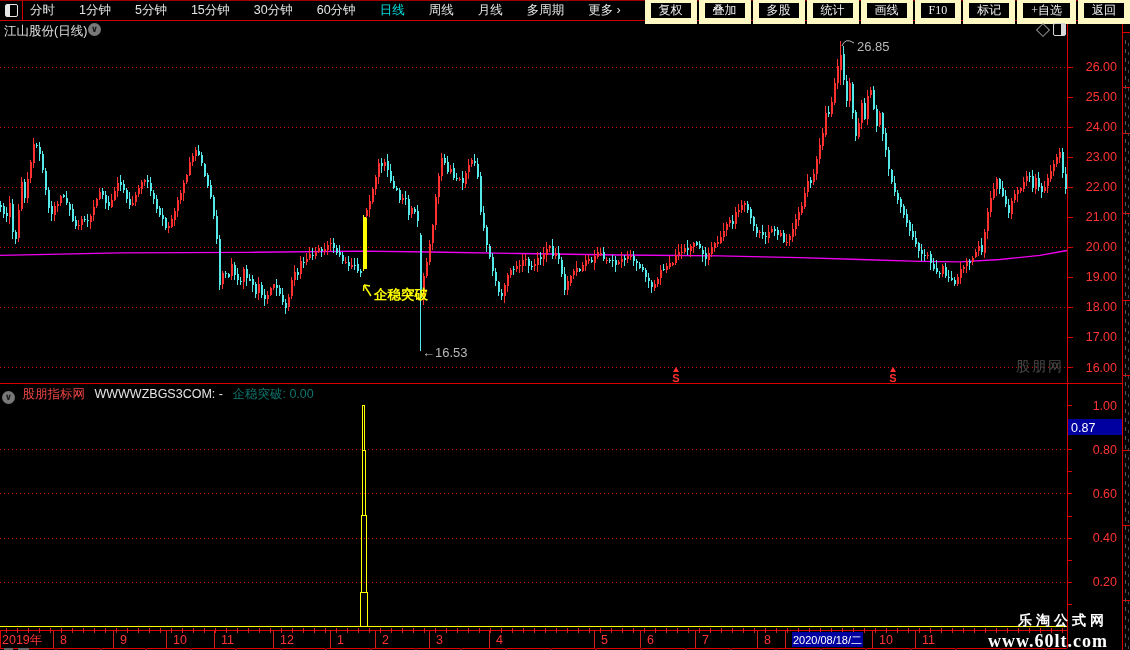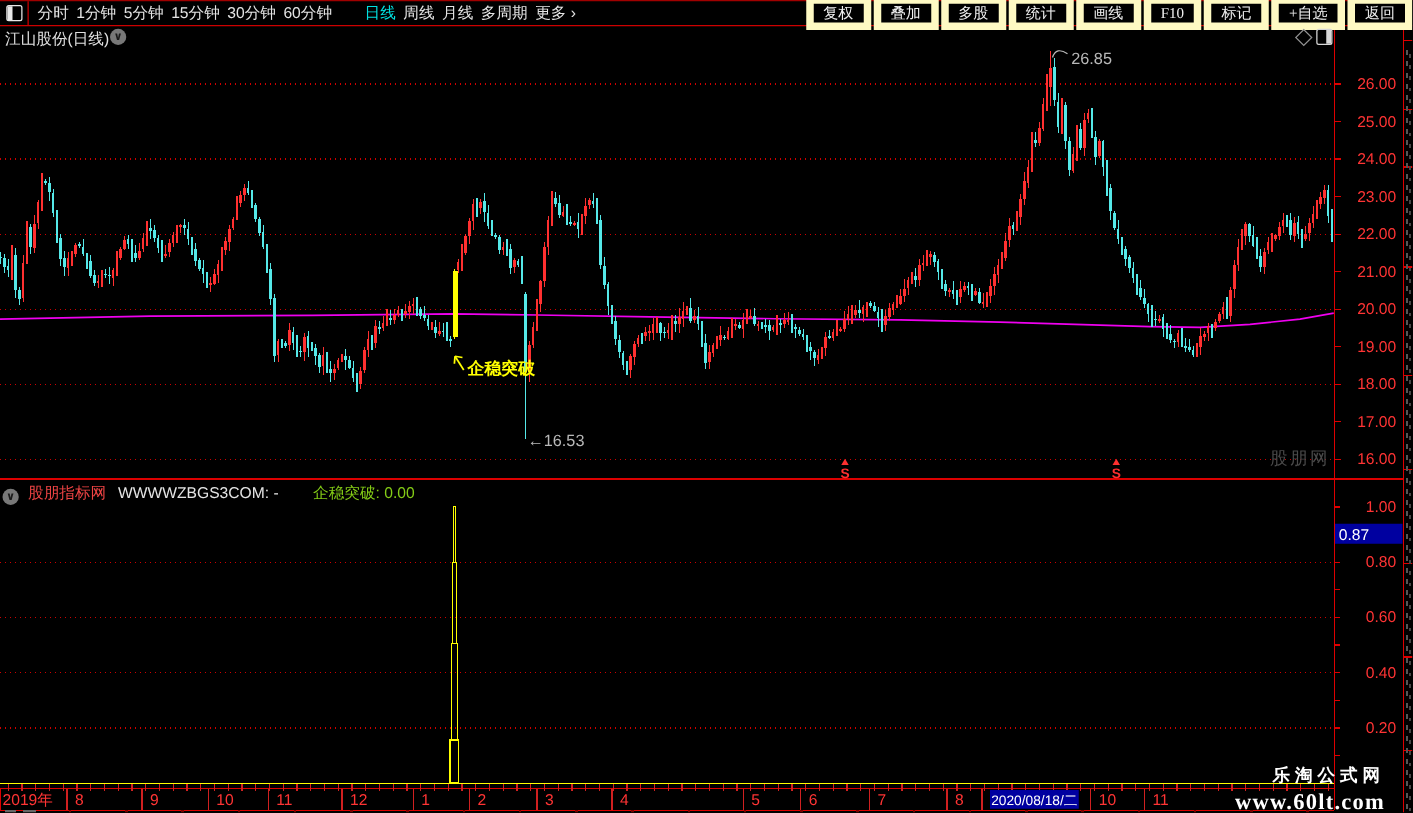--- a/index.html
+++ b/index.html
@@ -5,41 +5,41 @@
   html,body{margin:0;padding:0;background:#000;}
   .app{position:relative;width:1130px;height:650px;background:#000;overflow:hidden;
        font-family:"Liberation Sans","DejaVu Sans",sans-serif;-webkit-font-smoothing:none;}
   
   .toolbar{position:absolute;left:0;top:0;width:1130px;height:21px;background:#000;
            border-top:1px solid #a00000;border-bottom:1px solid #cc0000;box-sizing:border-box;z-index:5;}
   .win-cell{position:absolute;left:0;top:0;width:22px;height:19px;border-right:1px solid #cc0000;
             display:flex;align-items:center;justify-content:center;}
   .win-glyph{display:inline-block;width:11px;height:11px;border:1px solid #e8e8e8;border-radius:2px;position:relative;}
   .win-glyph i{position:absolute;left:0;top:0;width:4px;height:11px;background:#e8e8e8;}
-  .periods{position:absolute;left:30px;top:0;height:19px;display:flex;align-items:center;gap:6px;
+  .periods{position:absolute;left:30px;top:0;height:19px;display:flex;align-items:center;gap:24px;
            font-size:12.5px;color:#e4e4e4;white-space:nowrap;}
   .periods .p{cursor:default;}
-  .periods .p.active{color:#00e0e0;margin-left:20px;}
+  .periods .p.active{color:#00e0e0;}
   .rbtns{position:absolute;right:0;top:0;height:19px;display:flex;align-items:center;}
   .rbtns .b{height:15px;line-height:15px;border:6px solid #fef9c3;margin-left:2px;padding:0 8px;
             font-size:12px;color:#f0f0f0;white-space:nowrap;font-family:Liberation Serif, serif;}
   
   .titlerow{position:absolute;left:0;top:23px;width:1130px;height:15px;z-index:5;font-size:12.5px;color:#e0e0e0;}
   .titlerow .t{position:absolute;left:4px;top:0;}
   .chev{display:inline-block;width:13px;height:13px;border-radius:50%;background:#787878;color:#1a1a1a;
         font-size:9px;font-weight:bold;text-align:center;line-height:12px;vertical-align:-2px;}
   .titlerow .chev{position:absolute;left:88px;top:0;}
   .diamond{position:absolute;right:82px;top:2px;width:8px;height:8px;border:1px solid #909090;transform:rotate(45deg);}
   .sq-icon{position:absolute;right:64px;top:0;width:11px;height:11px;border:1px solid #d8d8d8;border-radius:2px;}
   .sq-icon i{position:absolute;right:0;top:0;width:4px;height:11px;background:#d8d8d8;display:block;}
   
   .indhead{position:absolute;left:2px;top:386px;height:15px;z-index:5;font-size:12.5px;white-space:nowrap;}
   .indhead .site{color:#ef4444;margin-left:4px;}
   .indhead .wm{color:#e5e5e5;margin-left:6px;}
-  .indhead .sig{color:#84cc16;margin-left:24px;}
+  .indhead .sig{color:#0f766e;margin-left:6px;}
   
   .cwm{position:absolute;right:22px;bottom:1px;z-index:6;text-align:right;color:#ffffff;}
   .cwm .l1{font-size:14px;font-weight:bold;letter-spacing:4px;line-height:25px;}
   .cwm .l2{font-size:18px;font-weight:bold;font-family:"Liberation Serif","DejaVu Serif",serif;line-height:16px;letter-spacing:1px;}
   svg.canvas{position:absolute;left:0;top:0;z-index:1;}
 </style>
 </head>
 <body>
 
 <div class="app">

